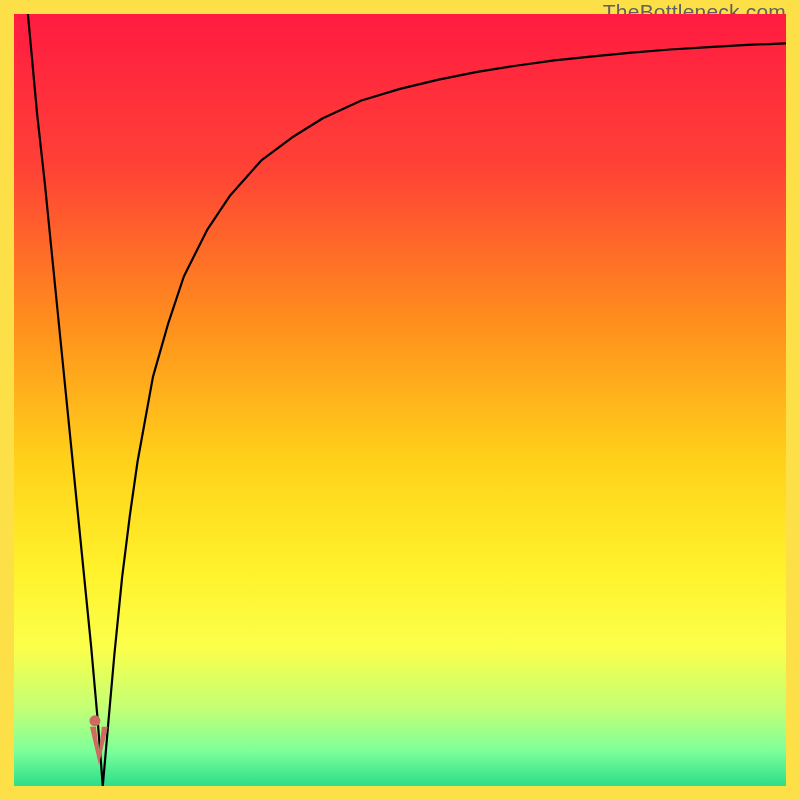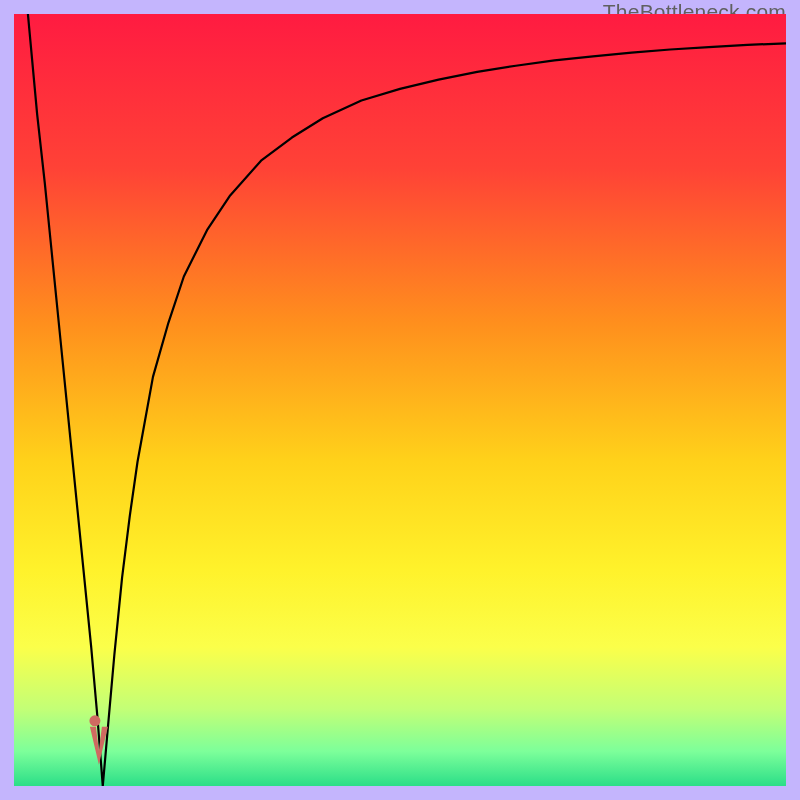--- a/index.html
+++ b/index.html
@@ -9,21 +9,21 @@
     height: 800px;
     overflow: hidden;
     background: #000;
     font-family: Arial, Helvetica, sans-serif;
   }
   .frame {
     position: absolute;
     top: 0; left: 0;
     width: 800px;
     height: 800px;
-    background: #c4b5fd;
+    background: #fde047;
   }
   .plot-area {
     position: absolute;
     top: 14px;
     left: 14px;
     width: 772px;
     height: 772px;
   }
   .watermark {
     position: absolute;

